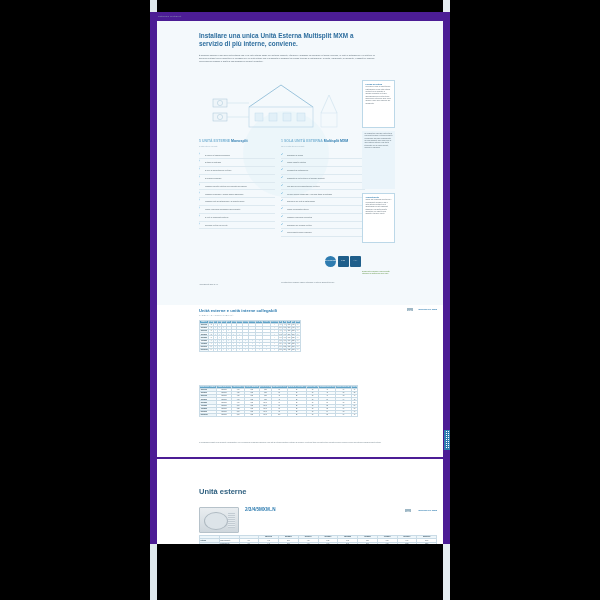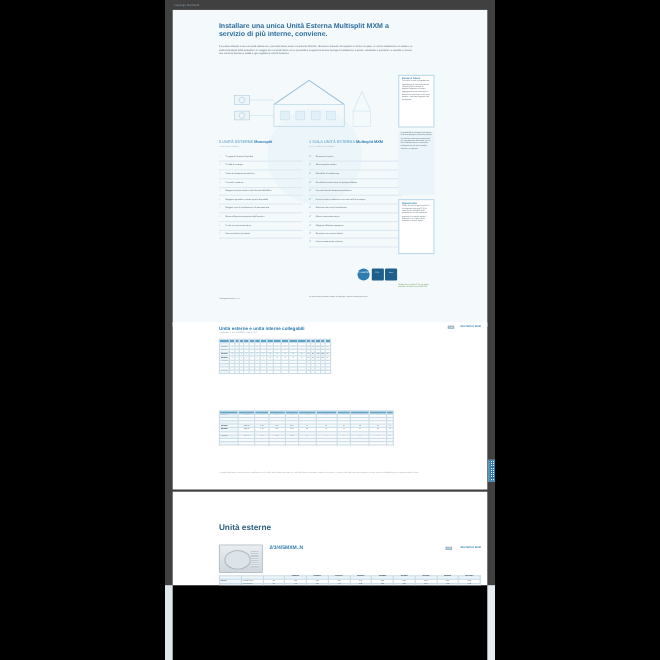--- a/index.html
+++ b/index.html
@@ -1,17 +1,17 @@
 <!DOCTYPE html>
 <html><head>
 <meta charset="utf-8">
 <style>
   html,body{margin:0;padding:0;background:#000;}
   body{width:600px;height:600px;overflow:hidden;font-family:"Liberation Sans",sans-serif;}
-  #page{position:absolute;left:150px;top:0;width:300px;height:532px;background:#404040;overflow:hidden;}
+  #page{position:absolute;left:150px;top:12px;width:300px;height:532px;background:#4c1d95;overflow:hidden;}
   #leftband{position:absolute;left:150px;top:0;width:7px;height:600px;background:#dfe8ee;}
   #rightband{position:absolute;left:443px;top:0;width:7px;height:600px;background:#e6edf2;}
   .hdr-small{position:absolute;left:158px;top:3px;font-size:2.4px;color:#8fa6b4;letter-spacing:.2px;}
 
   
   #hero{position:absolute;left:157px;top:9px;width:286px;height:288px;background:#f4f9fc;}
   #hero-title{position:absolute;left:199px;top:11px;width:166px;font-size:6.4px;line-height:1.32;color:#2e6e9e;font-weight:bold;}
   #hero-sub{position:absolute;left:199px;top:31px;width:176px;font-size:2.05px;line-height:1.5;color:#53646f;text-align:justify;}
 
   

